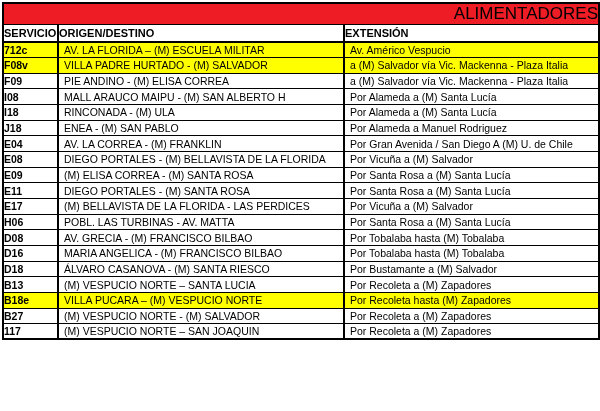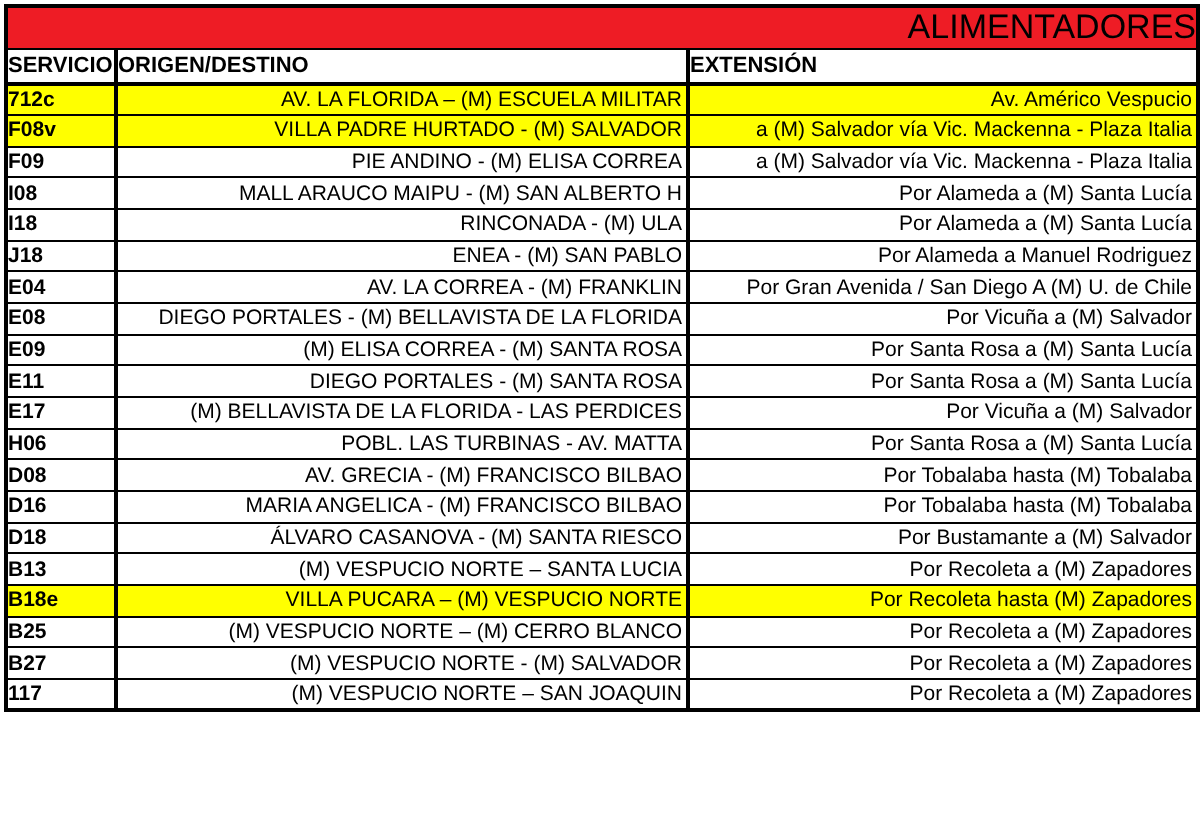--- a/index.html
+++ b/index.html
@@ -58,21 +58,21 @@
   }
   tbody td {
     font-size: 10.5px;
     color: #000000;
     background: #ffffff;
   }
   tbody td.c-serv {
     font-weight: bold;
   }
   tbody td.c-orig, tbody td.c-ext {
-    text-align: right;
+    text-align: left;
     padding-left: 5px;
     padding-right: 2px;
   }
   tbody tr.hl td {
     background: var(--yellow, #FFFF00);
   }
 </style>
 </head>
 <body>
 
@@ -173,25 +173,20 @@
           <td class="c-serv">B13</td>
           <td class="c-orig">(M) VESPUCIO NORTE – SANTA LUCIA</td>
           <td class="c-ext">Por Recoleta a (M) Zapadores</td>
         </tr>
         <tr class="hl">
           <td class="c-serv">B18e</td>
           <td class="c-orig">VILLA PUCARA – (M) VESPUCIO NORTE</td>
           <td class="c-ext">Por Recoleta hasta (M) Zapadores</td>
         </tr>
         <tr>
-          <td class="c-serv">B25</td>
-          <td class="c-orig">(M) VESPUCIO NORTE – (M) CERRO BLANCO</td>
-          <td class="c-ext">Por Recoleta a (M) Zapadores</td>
-        </tr>
-        <tr>
           <td class="c-serv">B27</td>
           <td class="c-orig">(M) VESPUCIO NORTE - (M) SALVADOR</td>
           <td class="c-ext">Por Recoleta a (M) Zapadores</td>
         </tr>
         <tr>
           <td class="c-serv">117</td>
           <td class="c-orig">(M) VESPUCIO NORTE – SAN JOAQUIN</td>
           <td class="c-ext">Por Recoleta a (M) Zapadores</td>
         </tr>
       </tbody>

